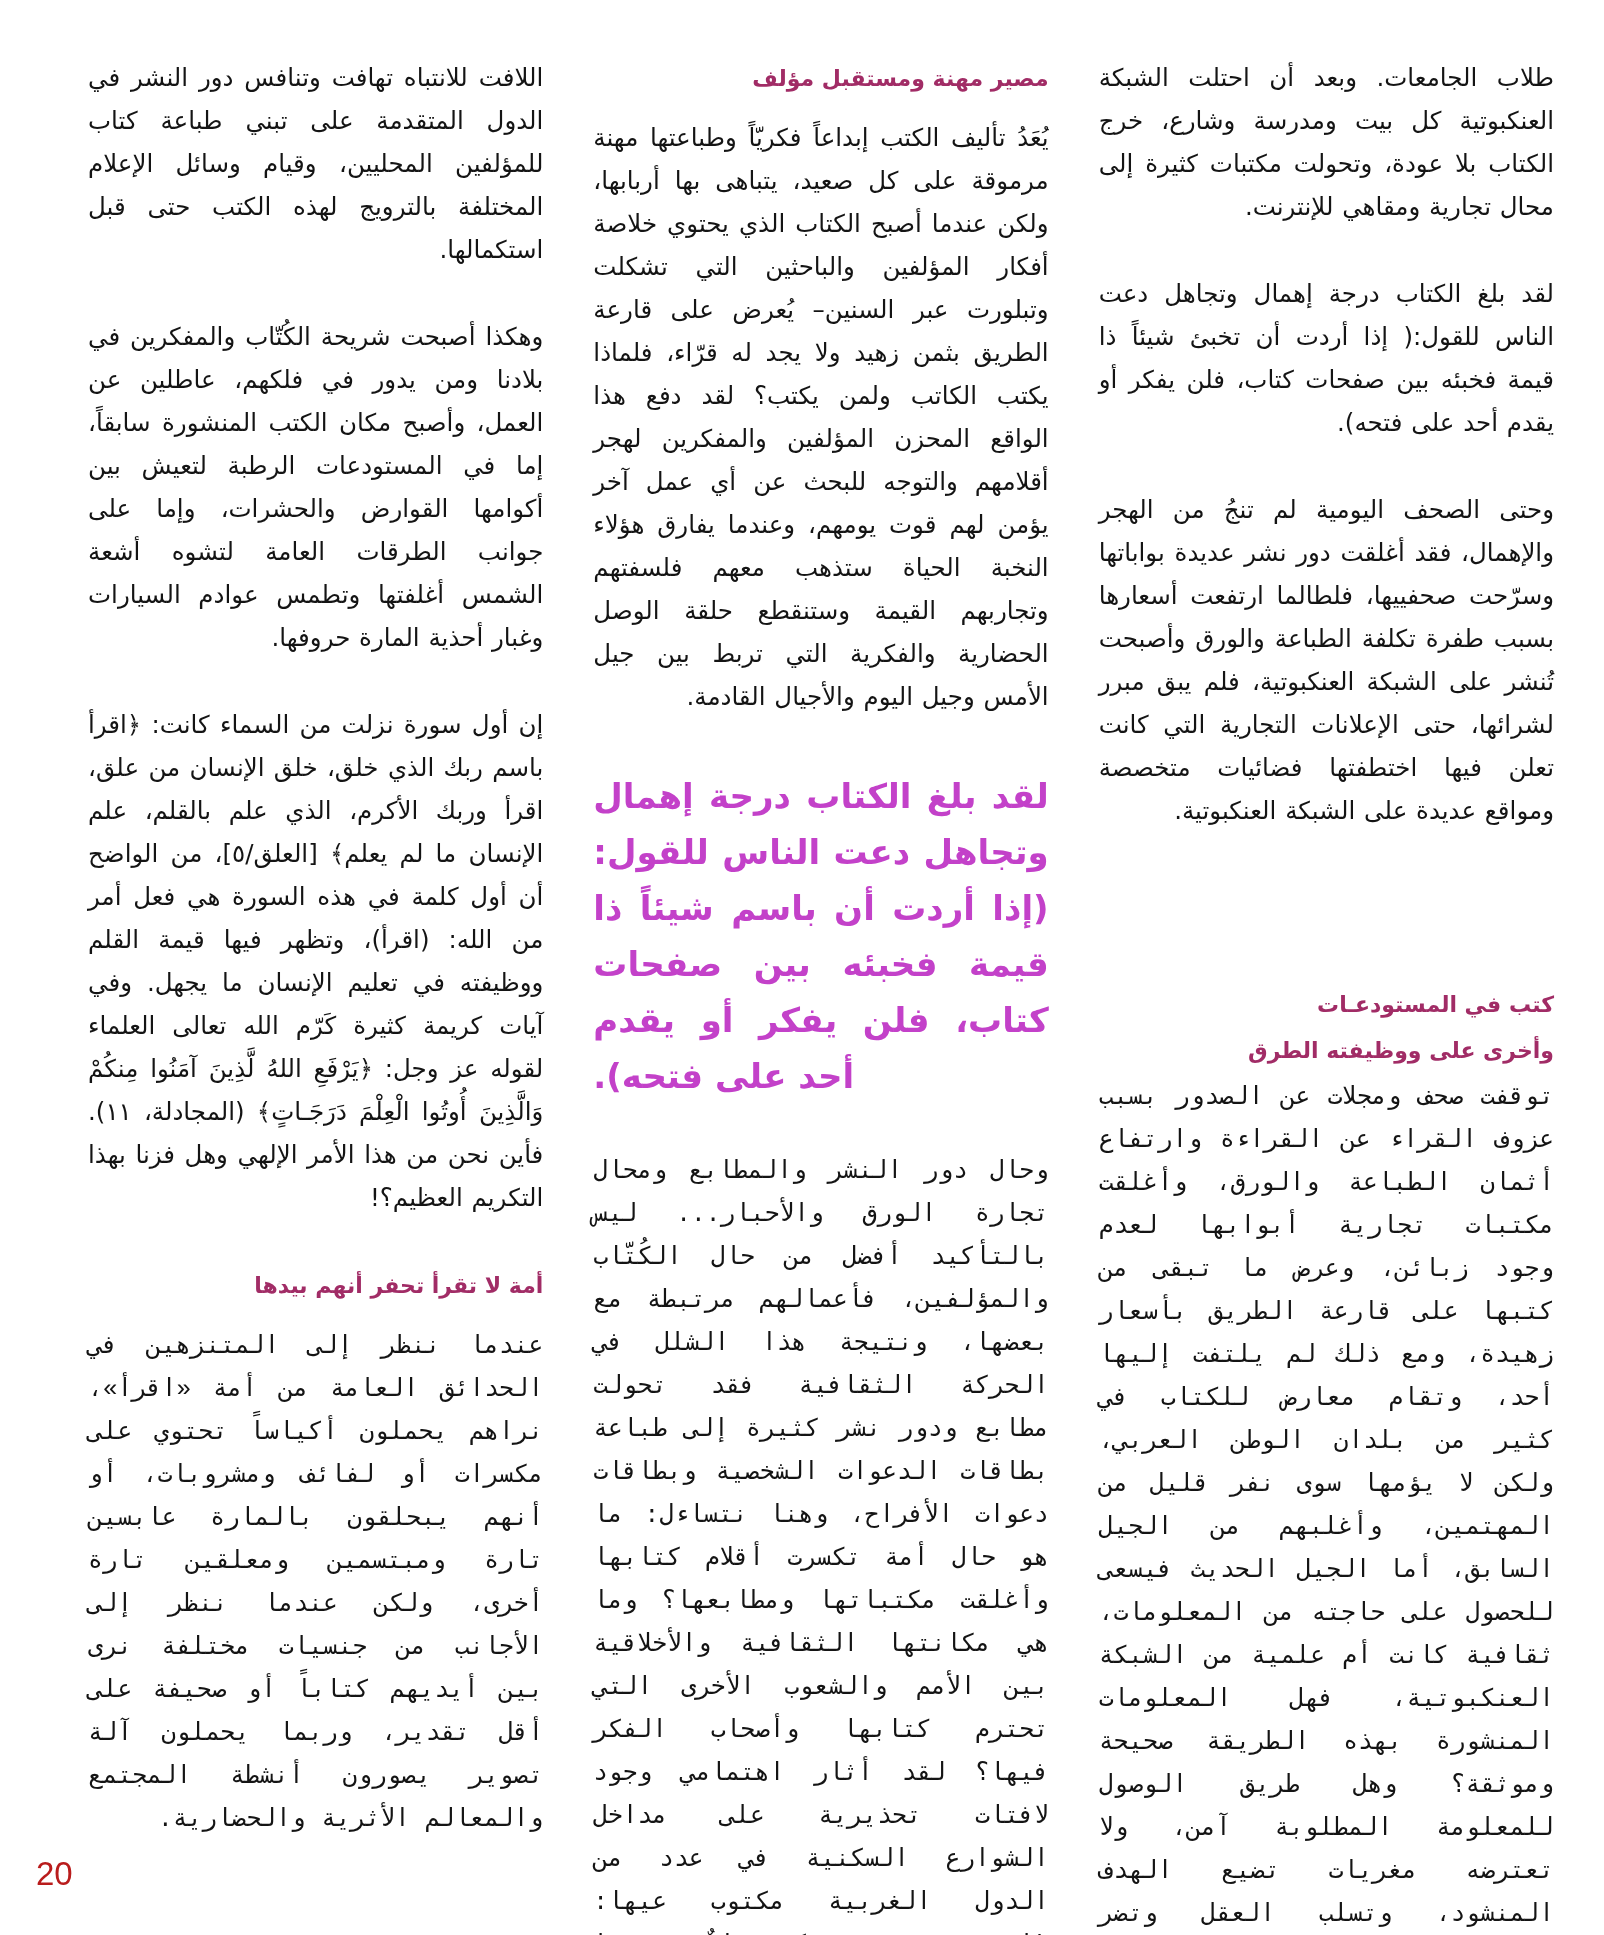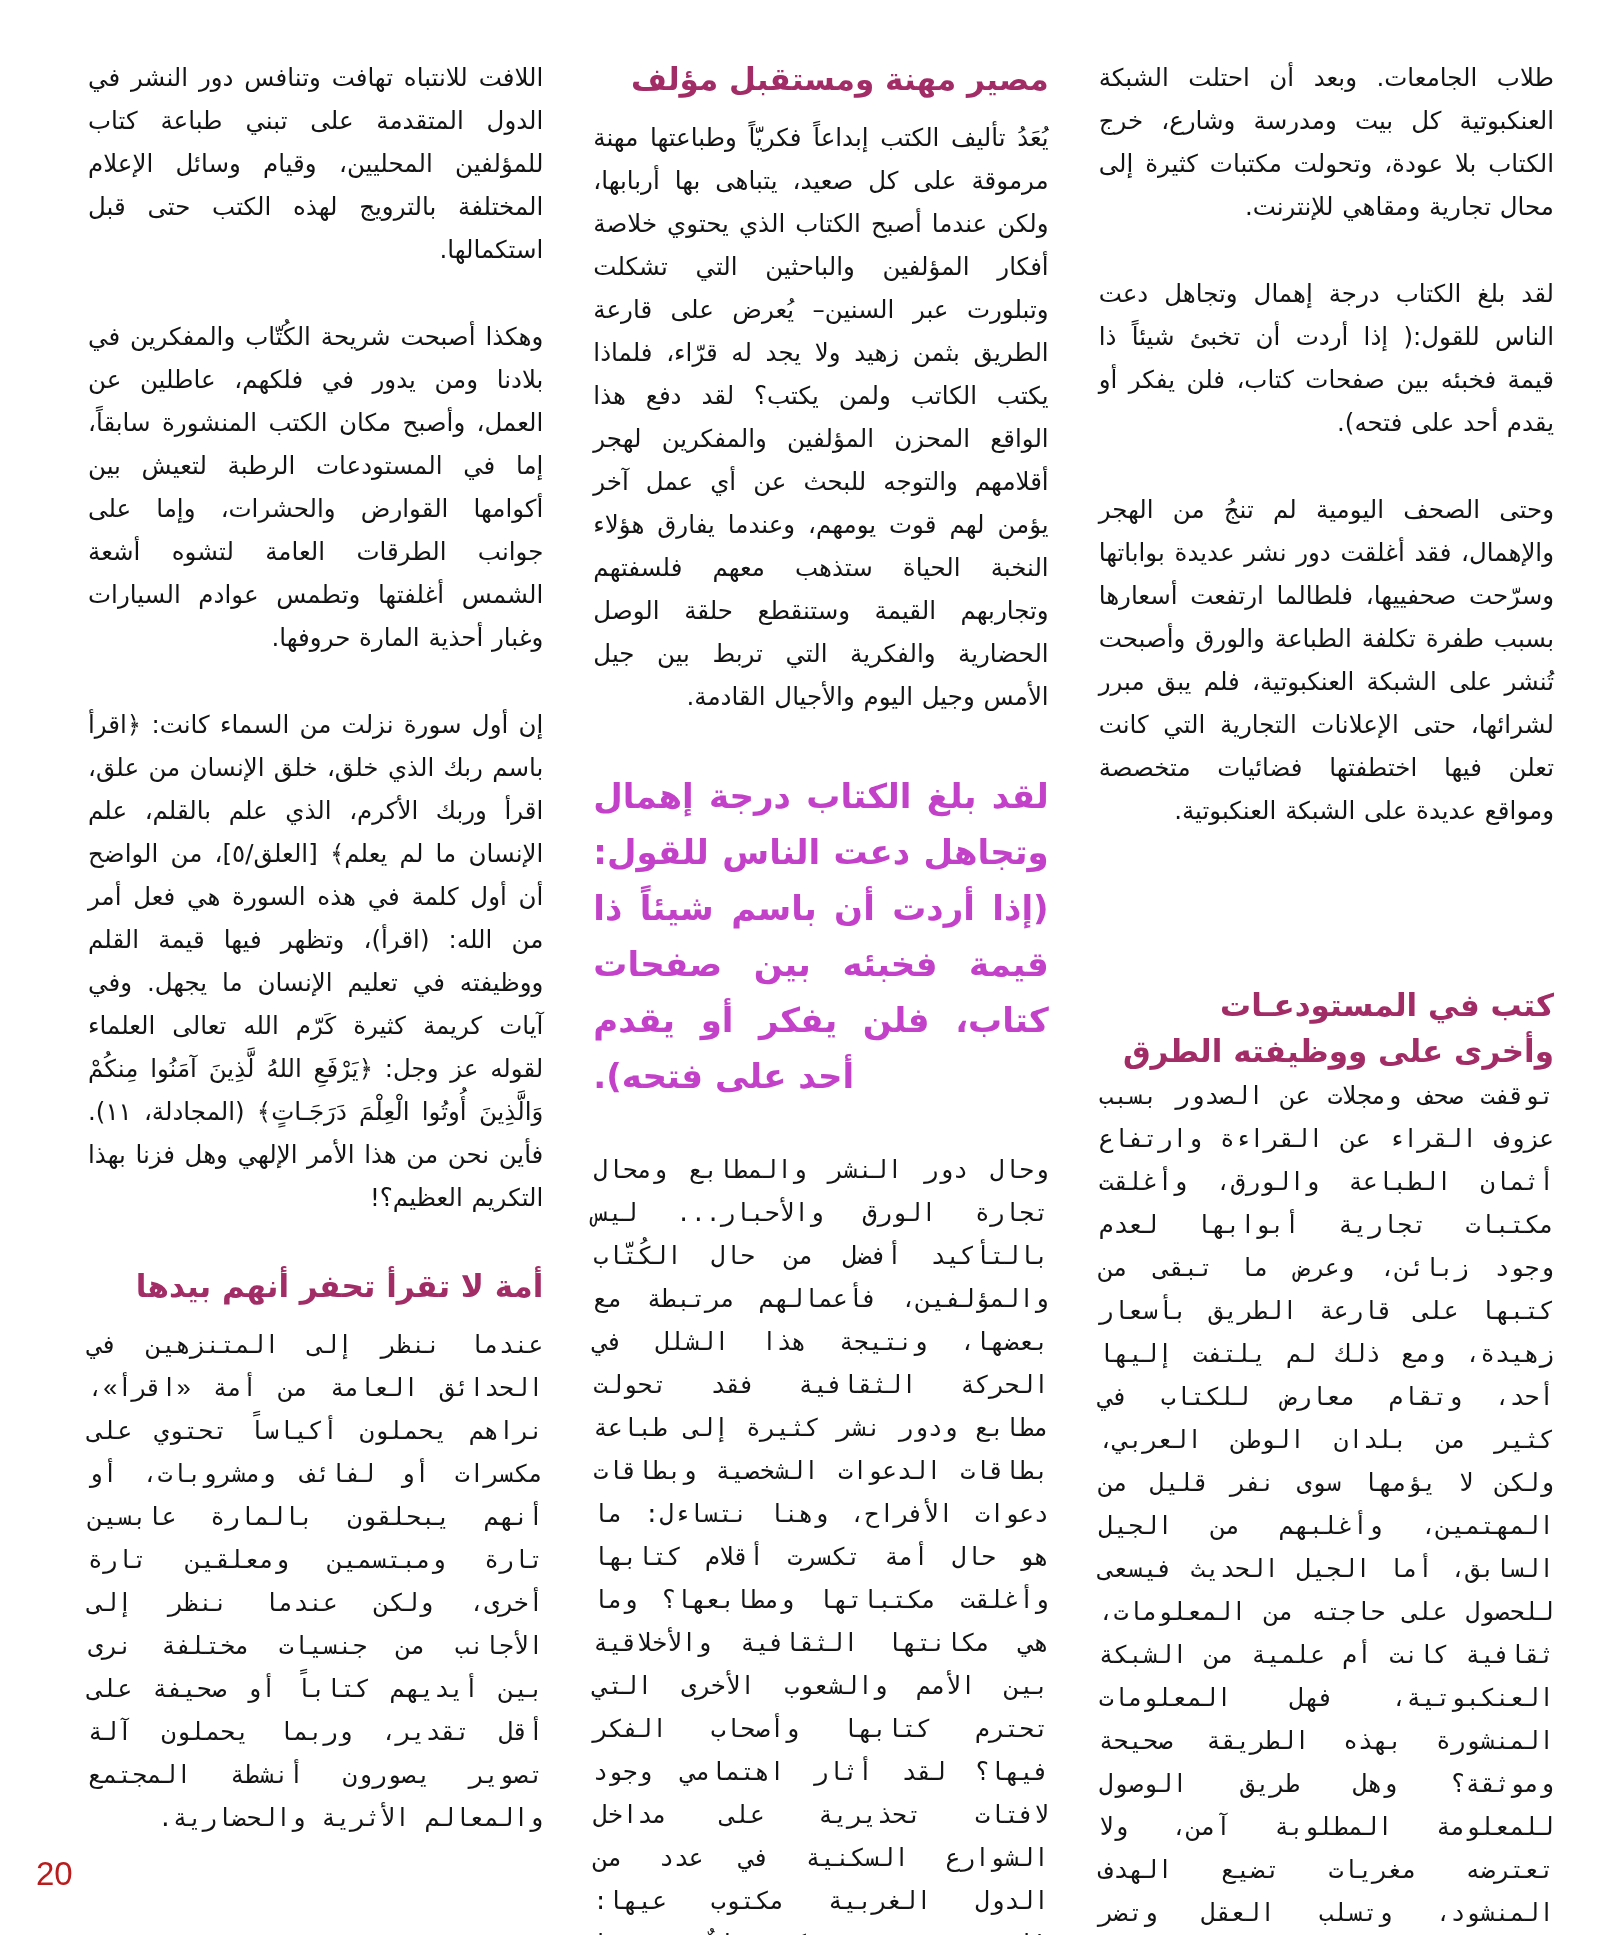--- a/index.html
+++ b/index.html
@@ -36,21 +36,21 @@
     font-size:24.5px;
     line-height:43px;
     text-align:justify;
     margin:0 0 44px 0;
     word-spacing:1px;
   }
   .body-text:last-child{margin-bottom:0;font-family:Liberation Mono, monospace;}
   .sec-heading{
     color:var(--heading);
     font-weight:bold;
-    font-size:31px;
+    font-size:22px;
     line-height:46px;
     margin:0 0 16px 0;
     text-align:right;
   }
   .sec-heading.two-line{
     margin-top:150px;
     margin-bottom:2px;
   }
   .sec-heading.mid-top{
     margin-top:0;

